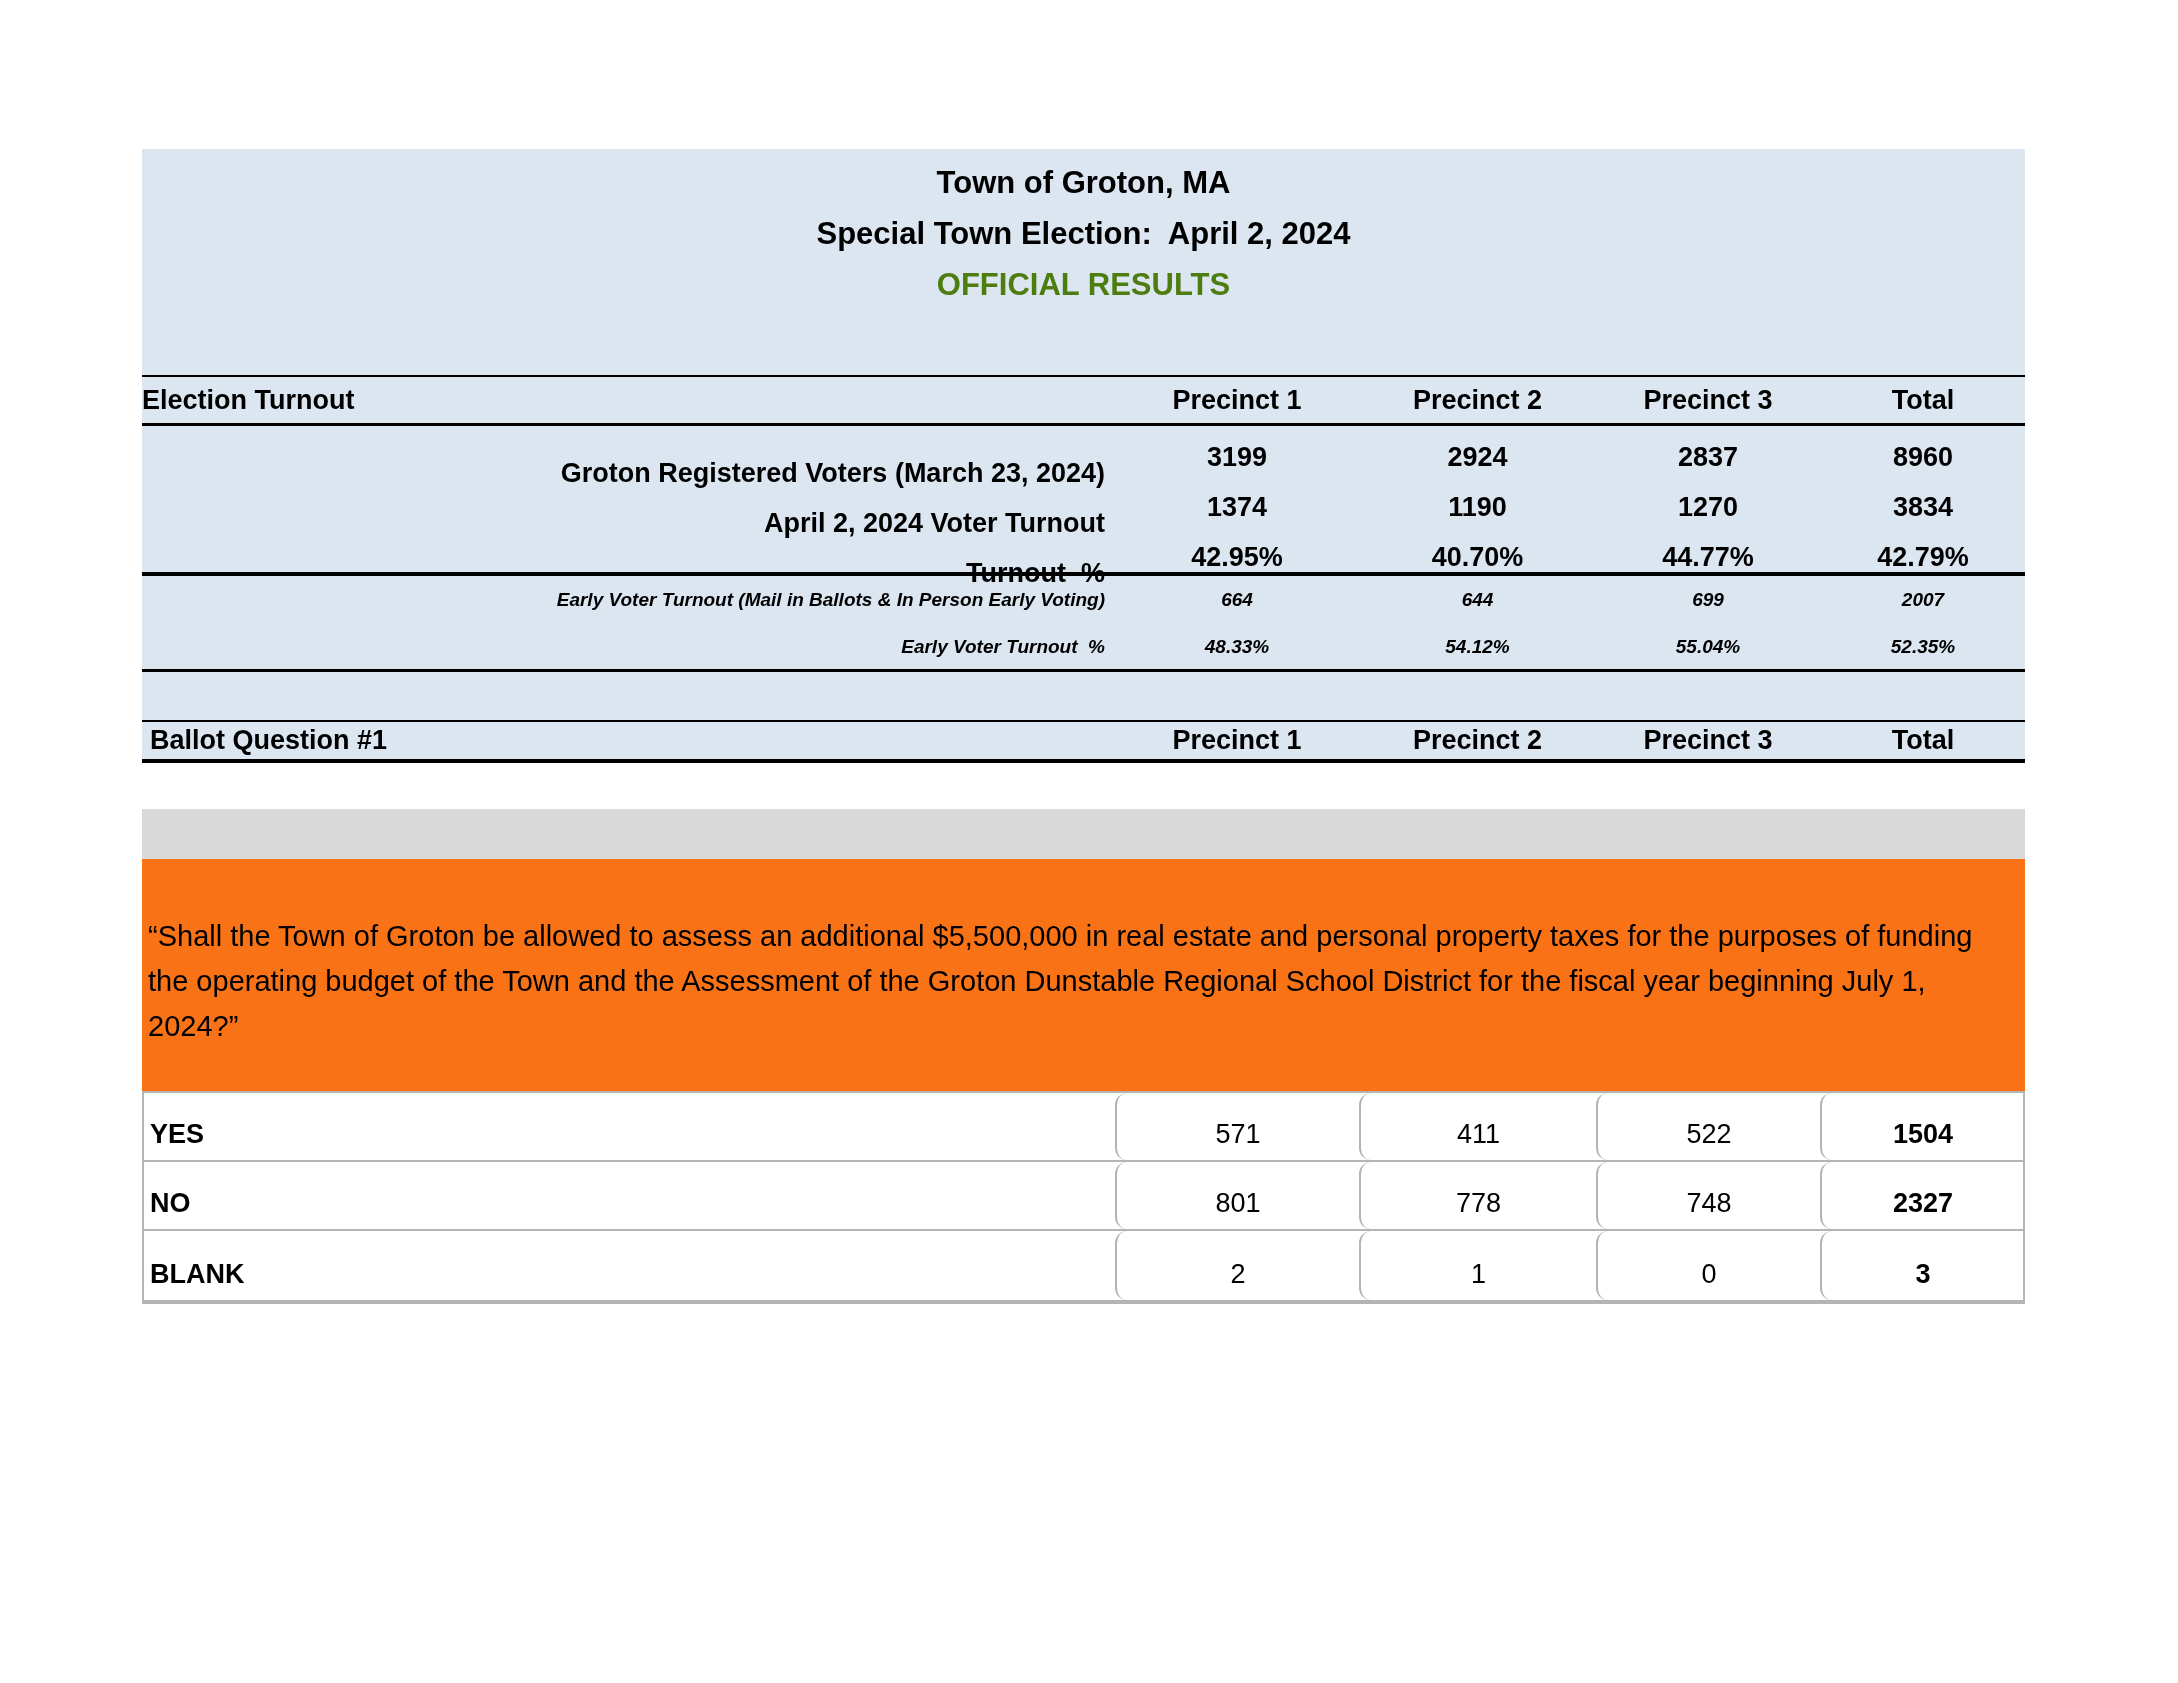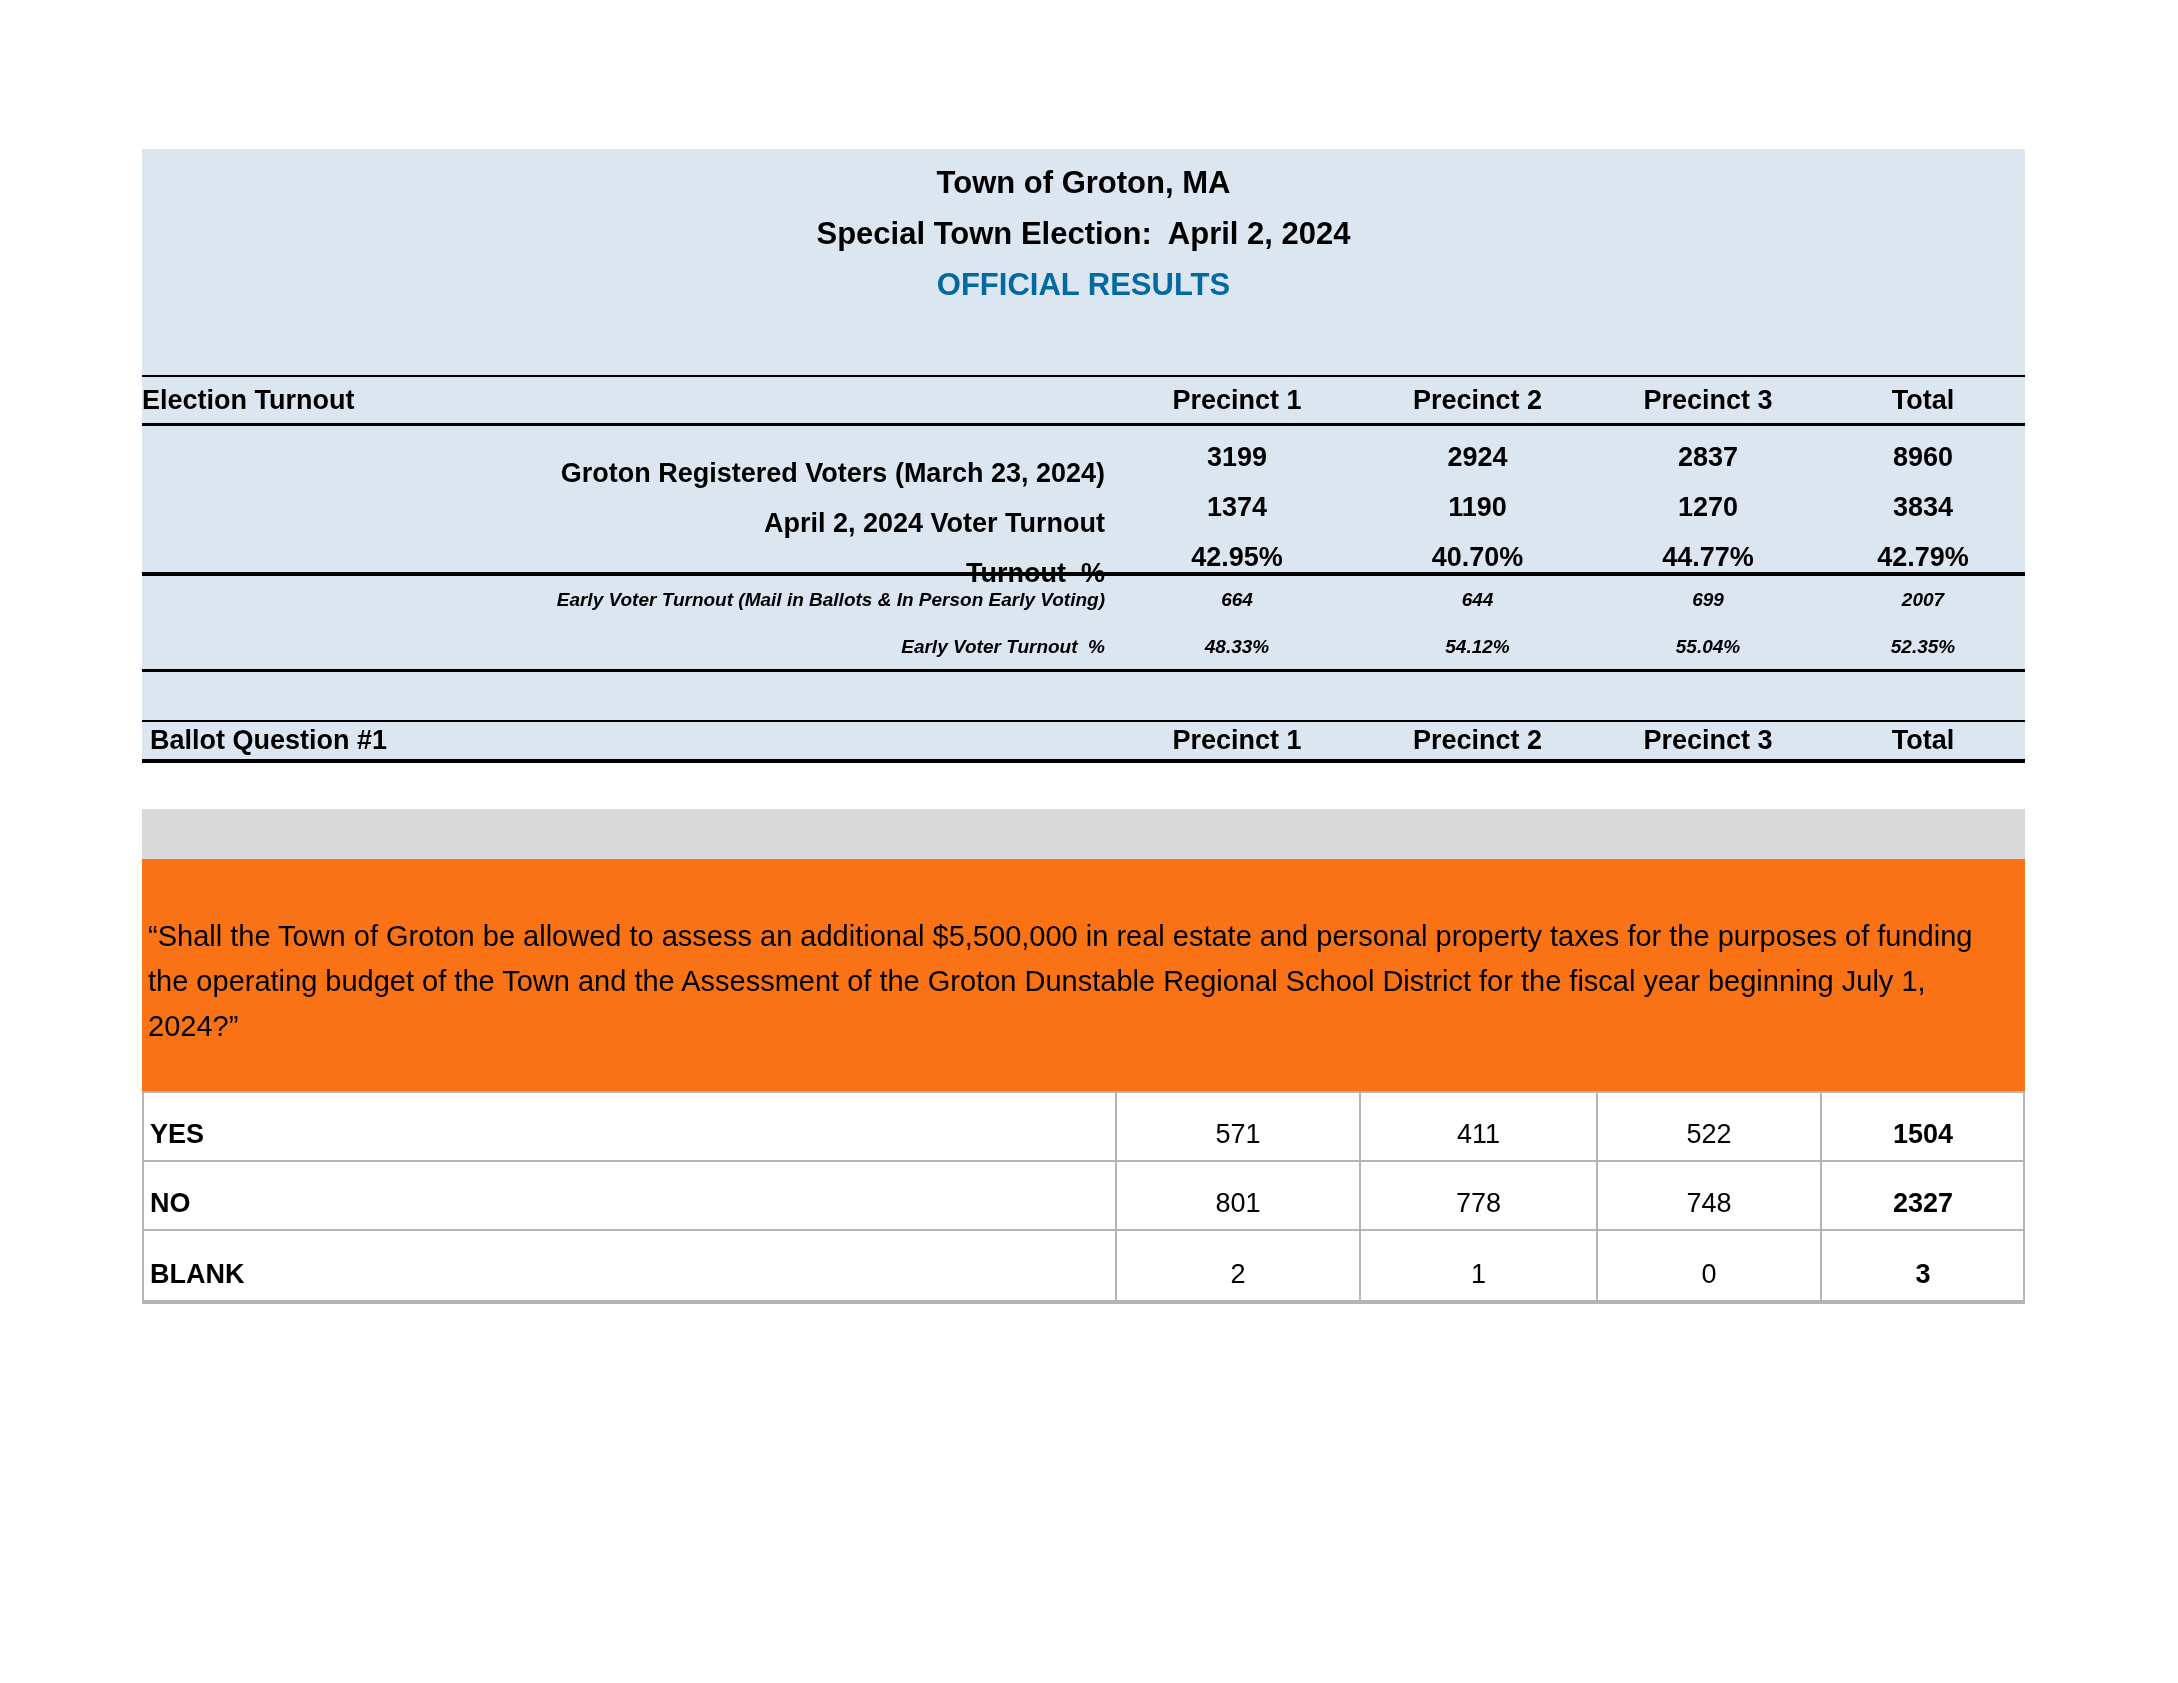--- a/index.html
+++ b/index.html
@@ -24,21 +24,21 @@
     padding-top: 8px;
     box-sizing: border-box;
     text-align: center;
   }
   .title-line {
     font-size: 31px;
     font-weight: bold;
     line-height: 51px;
     white-space: pre-wrap;
   }
-  .title-line.red { color: #0369a1; }
+  .title-line.red { color: #4d7c0f; }
 
   
   .t-row {
     display: grid;
     grid-template-columns: 973px 244px 237px 224px 206px;
     background: #dce6f1;
     align-items: center;
     box-sizing: border-box;
   }
   .t-row .cell { white-space: pre-wrap; }
@@ -107,20 +107,21 @@
     padding-bottom: 10px;
   }
   .r-row .r-label {
     font-size: 27px; font-weight: bold; padding-left: 6px;
     justify-content: flex-start;
   }
   .r-row .r-val {
     font-size: 27px;
     border-left: 2px solid #b4b4b4;
     justify-content: center;
+    border-radius: 12px;
   }
   .r-row .r-total { font-weight: bold; }
 </style>
 </head>
 <body>
 
 <div class="sheet">
   <div class="doc">
 
     <div class="title-block">

